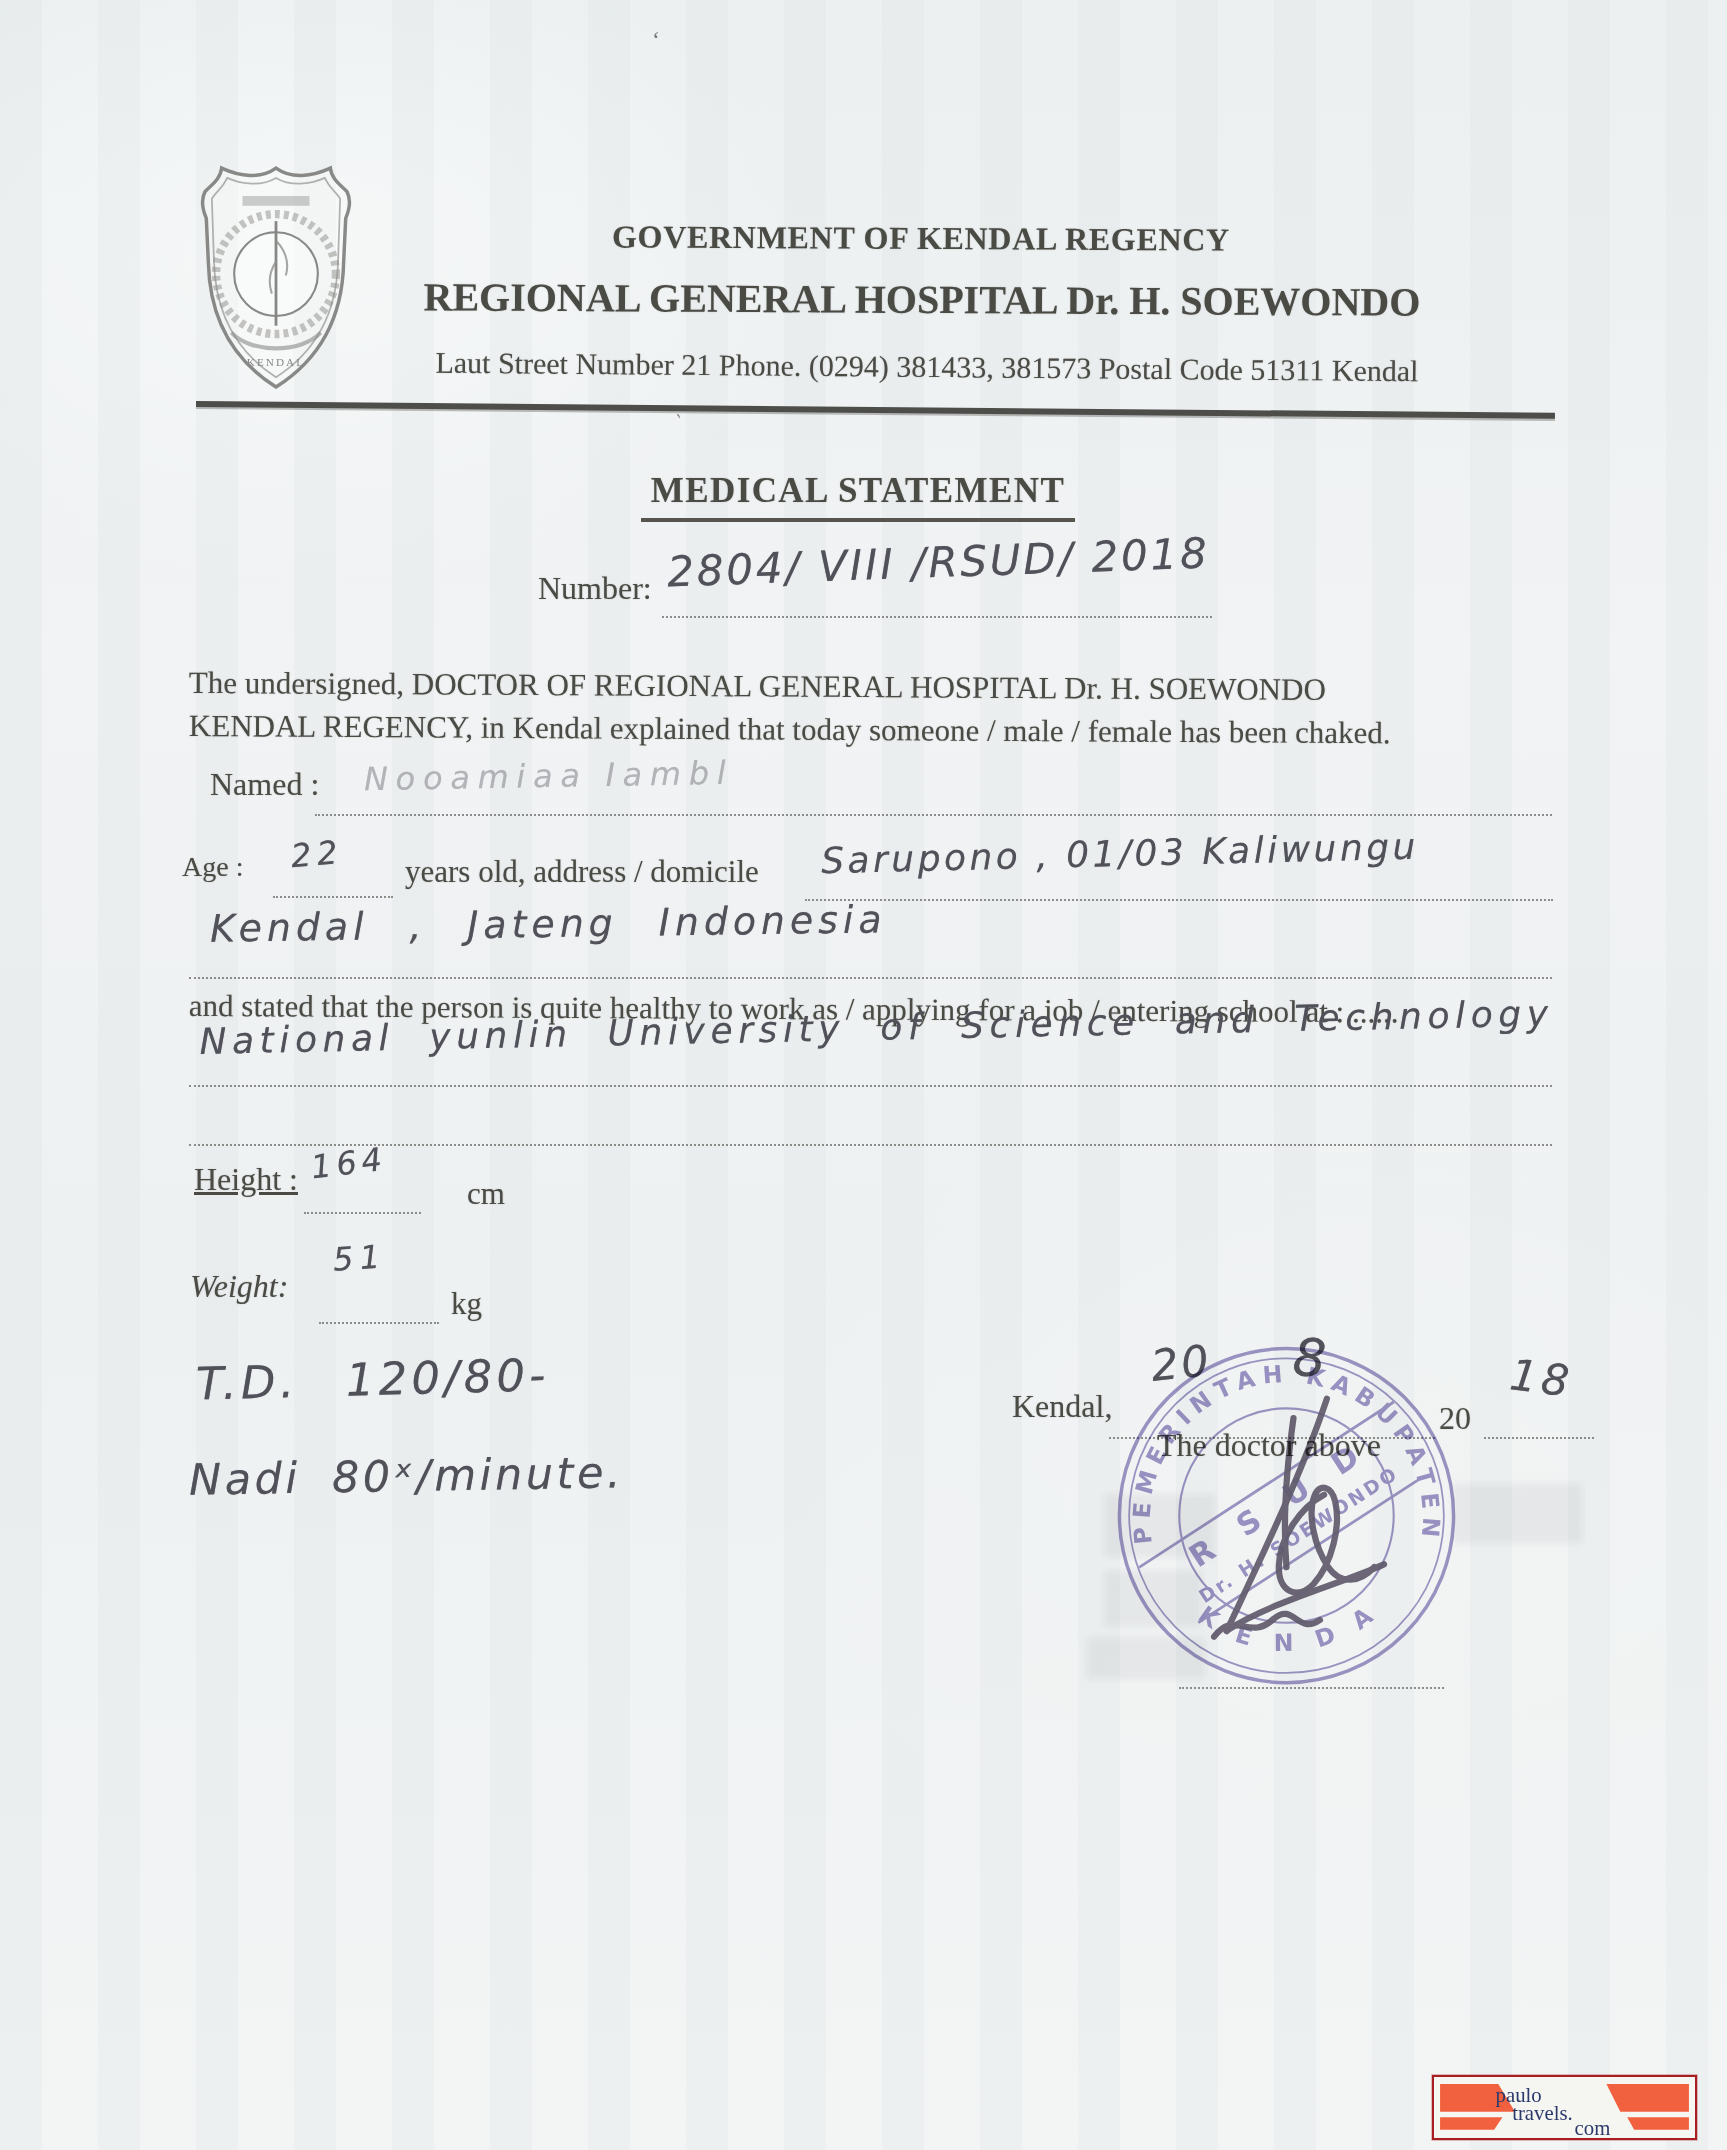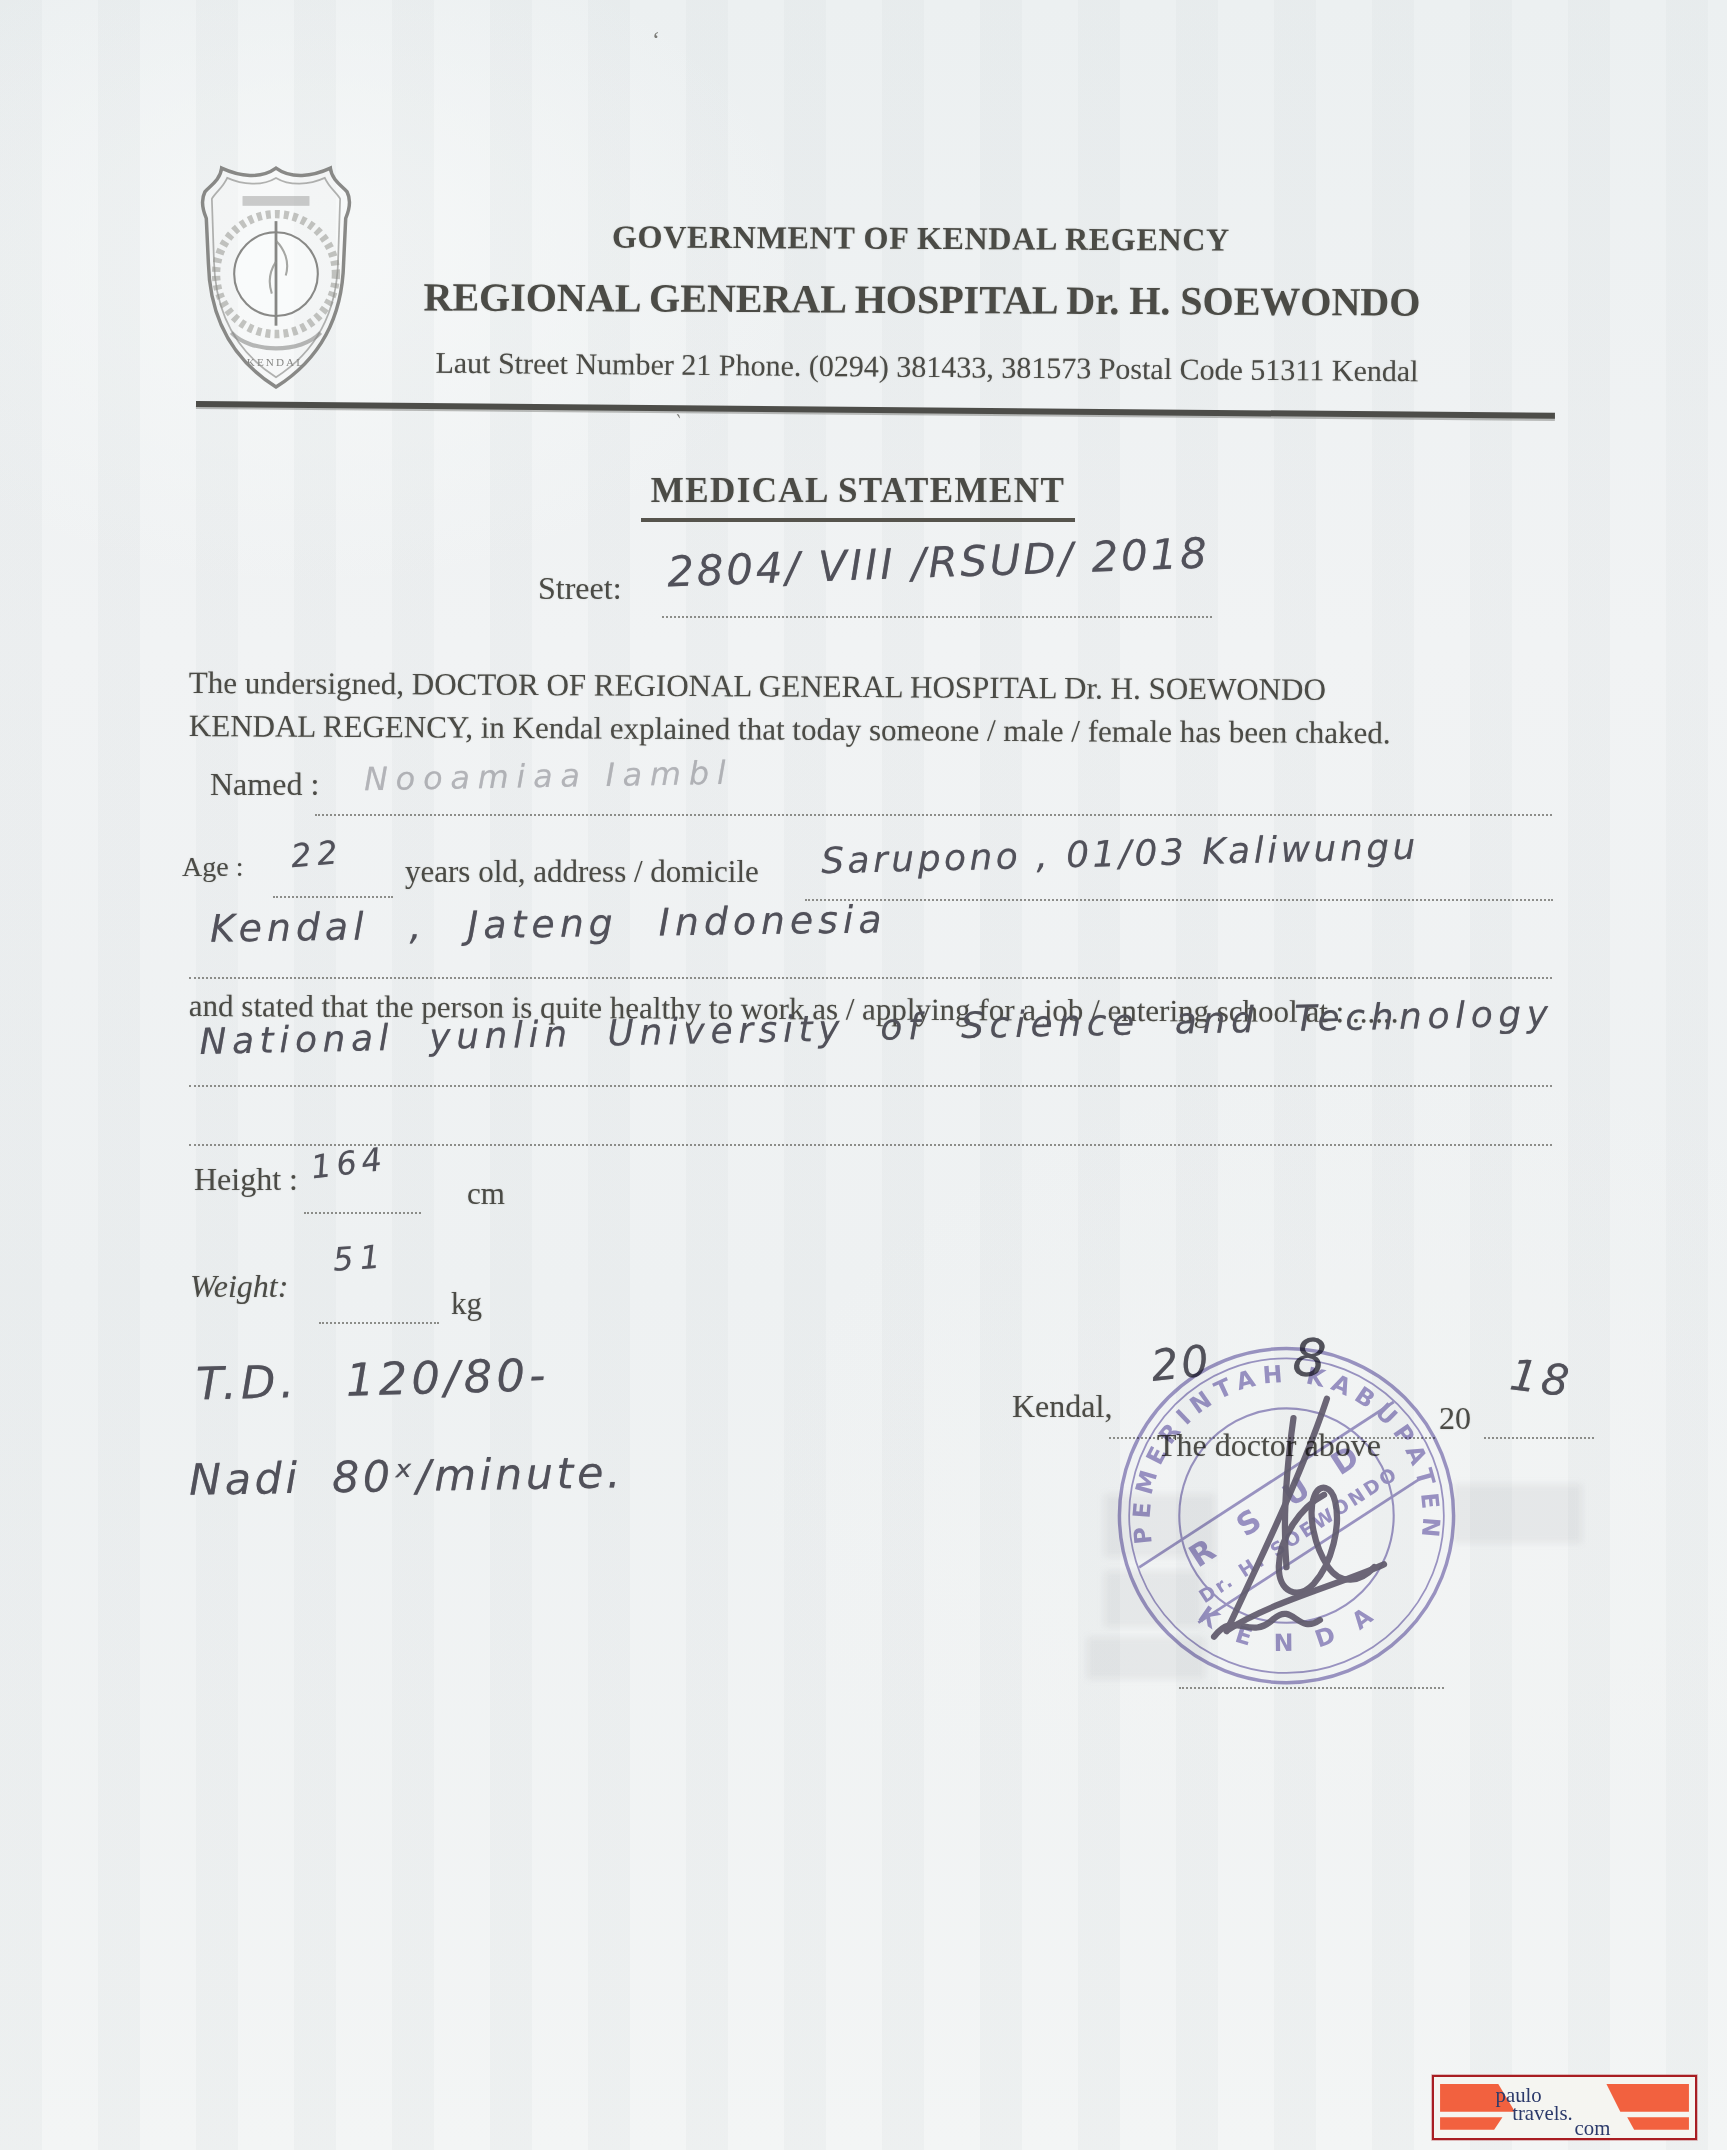--- a/index.html
+++ b/index.html
@@ -45,21 +45,21 @@
     <text x="116" y="300" font-size="16" letter-spacing="3" text-anchor="middle" fill="#6f6f6c" font-family="Liberation Serif, serif">KENDAL</text>
   </svg>
 
   <div class="abs printed bold center" style="left:921px;top:220px;font-size:32px;letter-spacing:0.7px;transform:translateX(-50%) rotate(0.3deg);">GOVERNMENT OF KENDAL REGENCY</div>
   <div class="abs printed bold center" style="left:922px;top:276px;font-size:40px;transform:translateX(-50%) rotate(0.3deg);">REGIONAL GENERAL HOSPITAL Dr. H. SOEWONDO</div>
   <div class="abs printed center" style="left:927px;top:350px;font-size:30px;transform:translateX(-50%) rotate(0.5deg);">Laut Street Number 21 Phone. (0294) 381433, 381573 Postal Code 51311 Kendal</div>
   <div class="abs rule" style="left:196px;top:401px;width:1359px;height:6.3px;transform:rotate(0.5deg);transform-origin:left center;"></div>
 
   <div class="abs printed bold" style="left:858px;top:471px;font-size:35px;letter-spacing:1.4px;transform:translateX(-50%);border-bottom:4.9px solid #56544d;padding:0 9.8px 7px;">MEDICAL STATEMENT</div>
 
-  <div class="abs printed" style="left:538px;top:570px;font-size:32px;">Street:</div>
+  <div class="abs printed" style="left:538px;top:570px;font-size:32px;">Number:</div>
   <div class="abs dots" style="left:662px;top:616px;width:550px;"></div>
   <div class="abs hw" style="left:667px;top:538px;font-size:42px;letter-spacing:2.8px;transform:rotate(-2deg);">2804/ VIII /RSUD/ 2018</div>
 
   <div class="abs printed" style="left:189px;top:665px;font-size:31px;transform:rotate(0.35deg);transform-origin:left top;">The undersigned, DOCTOR OF REGIONAL GENERAL HOSPITAL Dr. H. SOEWONDO</div>
   <div class="abs printed" style="left:189px;top:708px;font-size:31px;transform:rotate(0.35deg);transform-origin:left top;">KENDAL REGENCY, in Kendal explained that today someone / male / female has been chaked.</div>
 
   <div class="abs printed" style="left:210px;top:766px;font-size:32px;">Named :</div>
   <div class="abs dots" style="left:315px;top:814px;width:1237px;"></div>
   <div class="abs hw" style="left:364px;top:757px;font-size:32px;letter-spacing:7.7px;opacity:.38;transform:rotate(-1deg);">Nooamiaa Iambl</div>
 
@@ -72,21 +72,21 @@
 
   <div class="abs hw" style="left:210px;top:902px;font-size:38px;letter-spacing:4.9px;word-spacing:24px;transform:rotate(-0.8deg);">Kendal  , Jateng   Indonesia</div>
   <div class="abs dots" style="left:189px;top:977px;width:1363px;"></div>
 
   <div class="abs printed" style="left:189px;top:988px;font-size:31px;transform:rotate(0.3deg);transform-origin:left top;">and stated that the person is quite healthy to work as / applying for a job / entering school at : ......</div>
   <div class="abs hw" style="left:199px;top:1021px;font-size:36px;letter-spacing:5.6px;word-spacing:18px;transform:rotate(-1.2deg);transform-origin:left top;">National yunlin  University  of  Science  and  Technology</div>
   <div class="abs dots" style="left:189px;top:1085px;width:1363px;"></div>
 
   <div class="abs dots" style="left:189px;top:1144px;width:1363px;"></div>
 
-  <div class="abs printed" style="left:194px;top:1161px;font-size:32px;">Height :</div>
+  <div class="abs printed" style="left:194px;top:1161px;font-size:32px;text-decoration:underline;">Height :</div>
   <div class="abs dots" style="left:304px;top:1212px;width:117px;"></div>
   <div class="abs hw" style="left:311px;top:1144px;font-size:32px;letter-spacing:4.9px;transform:rotate(-7deg);">164</div>
   <div class="abs printed" style="left:431px;top:1176px;font-size:31px;margin-left:36px;">cm</div>
 
   <div class="abs printed" style="left:190px;top:1268px;font-size:32px;font-style:italic;">Weight:</div>
   <div class="abs dots" style="left:319px;top:1322px;width:120px;"></div>
   <div class="abs hw" style="left:333px;top:1239px;font-size:32px;letter-spacing:6.3px;transform:rotate(-4deg);">51</div>
   <div class="abs printed" style="left:451px;top:1286px;font-size:31px;">kg</div>
 
   <div class="abs hw" style="left:196px;top:1353px;font-size:45px;letter-spacing:4.2px;word-spacing:29px;transform:rotate(-1.5deg);">T.D.  120/80-</div>

